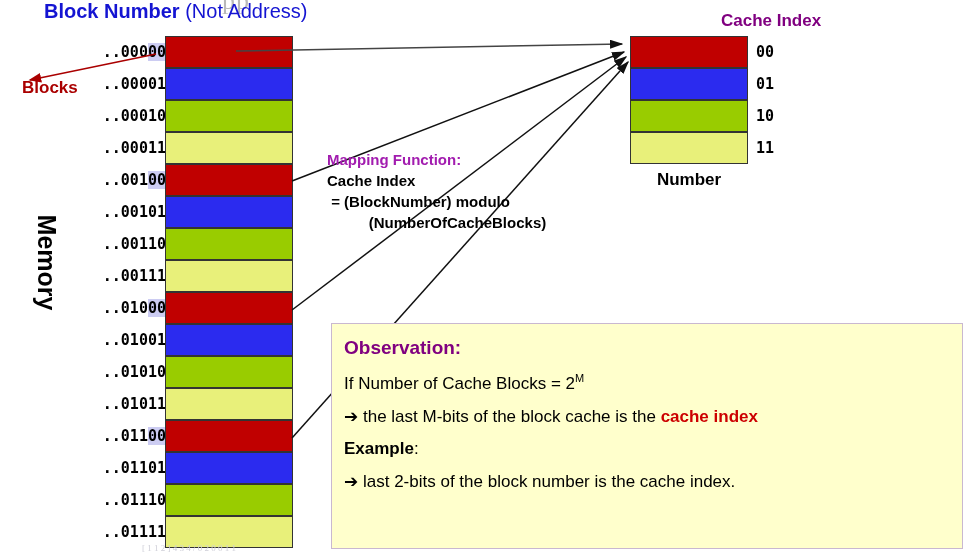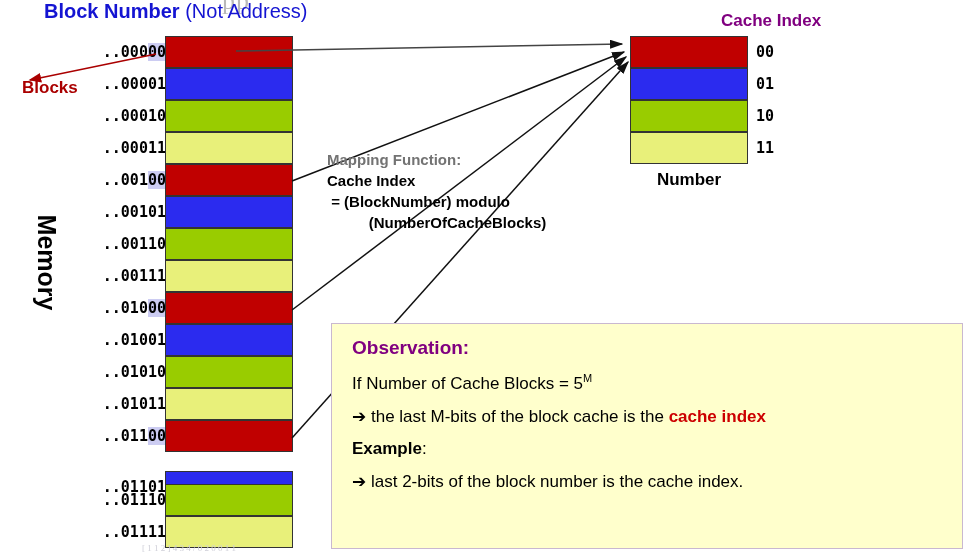--- a/index.html
+++ b/index.html
@@ -158,42 +158,42 @@
   
   #mapping-block {
     position: absolute;
     left: 327px;
     top: 150px;
     width: 330px;
   }
   #mapping-title {
     font-size: 15px;
     font-weight: bold;
-    color: #737373;
+    color: #a21caf;
     line-height: 20px;
   }
   .mapping-line {
     font-size: 15px;
     font-weight: bold;
     color: #000000;
     line-height: 21px;
     white-space: pre;
   }
 
   
   #observation-box {
     position: absolute;
     left: 331px;
     top: 323px;
     width: 632px;
     height: 226px;
     box-sizing: border-box;
     background: #ffffcc;
     border: 1px solid #c9b8d0;
-    padding: 10px 12px 0 20px;
+    padding: 10px 12px 0 12px;
   }
   #observation-title {
     font-size: 19px;
     font-weight: bold;
     color: #800080;
     line-height: 28px;
   }
   .obs-line {
     font-size: 17px;
     color: #000000;
@@ -275,21 +275,21 @@
         <div class="mem-cell" style="background: rgb(153, 204, 0);"></div>
       </div>
       <div class="mem-row" style="top: 388px;">
         <div class="mem-addr"><span>..010</span><span>11</span></div>
         <div class="mem-cell" style="background: rgb(232, 240, 122);"></div>
       </div>
       <div class="mem-row" style="top: 420px;">
         <div class="mem-addr"><span>..011</span><span class="hl">00</span></div>
         <div class="mem-cell" style="background: rgb(192, 0, 0);"></div>
       </div>
-      <div class="mem-row" style="top: 452px; margin-top: 19px;">
+      <div class="mem-row" style="top: 452px;">
         <div class="mem-addr"><span>..011</span><span>01</span></div>
         <div class="mem-cell" style="background: rgb(43, 43, 239);"></div>
       </div>
       <div class="mem-row" style="top: 484px;">
         <div class="mem-addr"><span>..011</span><span>10</span></div>
         <div class="mem-cell" style="background: rgb(153, 204, 0);"></div>
       </div>
       <div class="mem-row" style="top: 516px;">
         <div class="mem-addr"><span>..011</span><span>11</span></div>
         <div class="mem-cell" style="background: rgb(232, 240, 122);"></div>
@@ -334,21 +334,21 @@
   <div id="mapping-block">
     <div id="mapping-title">Mapping Function:</div>
     <div class="mapping-line">Cache Index</div>
     <div class="mapping-line"> = (BlockNumber) modulo</div>
     <div class="mapping-line">          (NumberOfCacheBlocks)</div>
   </div>
 
   <div id="observation-box">
     <div id="observation-title">Observation:</div>
     <div class="obs-line">
-      <span>If Number of Cache Blocks = 5</span><sup>M</sup>
+      <span>If Number of Cache Blocks = 2</span><sup>M</sup>
     </div>
     <div class="obs-line">
       <span class="arrowglyph">➔</span><span> the last M-bits of the block cache is the </span><span class="redbold">cache index</span>
     </div>
     <div class="obs-line">
       <b>Example</b><span>:</span>
     </div>
     <div class="obs-line">
       <span class="arrowglyph">➔</span><span> last 2-bits of the block number is the cache index.</span>
     </div>

